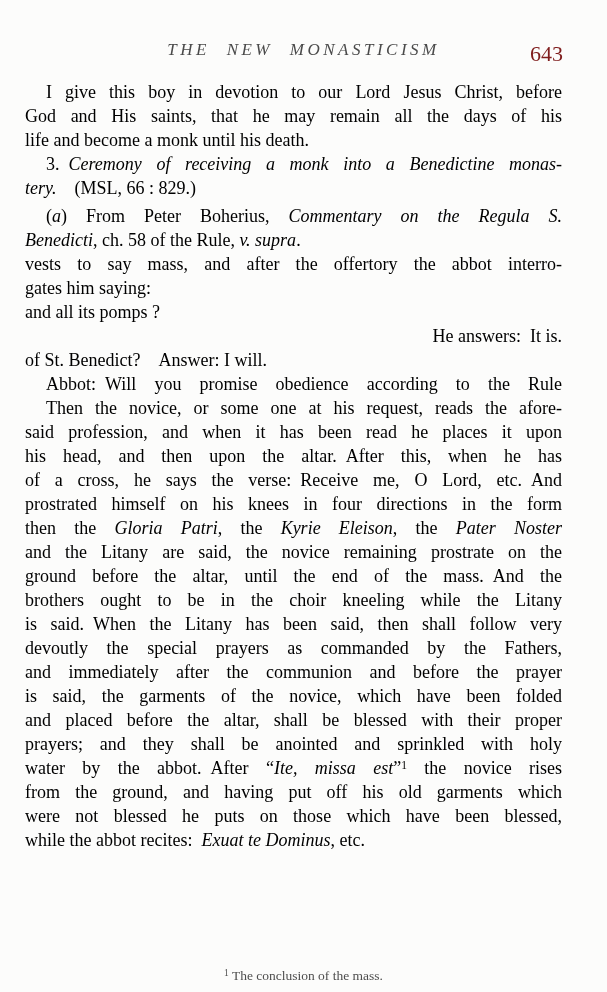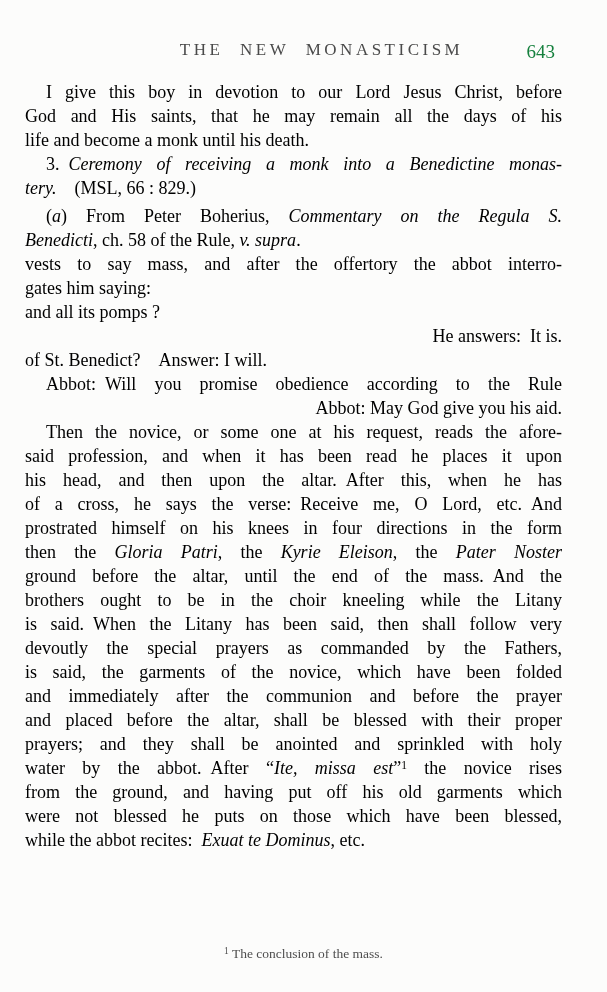--- a/index.html
+++ b/index.html
@@ -20,34 +20,34 @@
     position: absolute;
     top: 40px;
     left: 0;
     width: 100%;
     height: 22px;
   }
   .header-title {
     position: absolute;
     left: 50%;
     transform: translateX(-50%);
-    margin-left: 18px;
     top: 0;
     font-size: 17px;
     letter-spacing: 3.5px;
     word-spacing: 9px;
     color: #4a4a4a;
     white-space: nowrap;
+    font-style: italic;
   }
   .page-num {
     position: absolute;
-    right: 52px;
+    right: 44px;
     top: 1px;
-    font-size: 19px;
-    color: #15803d;
+    font-size: 22px;
+    color: #7f1d1d;
   }
   .body-text {
     position: absolute;
     left: 25px;
     top: 80px;
     width: 537px;
     font-size: 18px;
     line-height: 24px;
     color: #000000;
   }
@@ -70,21 +70,21 @@
   .seg-i {
     font-style: italic;
   }
   .seg-sup {
     font-size: 11.5px;
     position: relative;
     top: -5px;
   }
   .footnote {
     position: absolute;
-    top: 946px;
+    top: 968px;
     left: 0;
     width: 100%;
     text-align: center;
     font-size: 13.5px;
     color: #4e4e4e;
   }
   .footnote .seg-sup {
     font-size: 9.5px;
     top: -4px;
   }
@@ -105,33 +105,33 @@
       <div class="line j in"><span class="seg-r">3. </span><span class="seg-i">Ceremony of receiving a monk into a Benedictine monas-</span></div>
       <div class="line"><span class="seg-i">tery.</span><span class="seg-r"> (MSL, 66 : 829.)</span></div>
       <div class="line j in g"><span class="seg-r">(</span><span class="seg-i">a</span><span class="seg-r">) From Peter Boherius, </span><span class="seg-i">Commentary on the Regula S.</span></div>
       <div class="line"><span class="seg-i">Benedicti</span><span class="seg-r">, ch. 58 of the Rule, </span><span class="seg-i">v. supra</span><span class="seg-r">.</span></div>
       <div class="line j"><span class="seg-r">vests to say mass, and after the offertory the abbot interro-</span></div>
       <div class="line"><span class="seg-r">gates him saying:</span></div>
       <div class="line"><span class="seg-r">and all its pomps ?</span></div>
       <div class="line in"><span class="seg-r">He answers: It is.</span></div>
       <div class="line"><span class="seg-r">of St. Benedict? Answer: I will.</span></div>
       <div class="line j in"><span class="seg-r">Abbot: Will you promise obedience according to the Rule</span></div>
-      <div class="line in"><span class="seg-r">Abbot: May God give you his aid.</span></div>
       <div class="line j in"><span class="seg-r">Then the novice, or some one at his request, reads the afore-</span></div>
       <div class="line j"><span class="seg-r">said profession, and when it has been read he places it upon</span></div>
       <div class="line j"><span class="seg-r">his head, and then upon the altar. After this, when he has</span></div>
       <div class="line j"><span class="seg-r">of a cross, he says the verse: Receive me, O Lord, etc. And</span></div>
       <div class="line j"><span class="seg-r">prostrated himself on his knees in four directions in the form</span></div>
       <div class="line j"><span class="seg-r">then the </span><span class="seg-i">Gloria Patri</span><span class="seg-r">, the </span><span class="seg-i">Kyrie Eleison</span><span class="seg-r">, the </span><span class="seg-i">Pater Noster</span></div>
+      <div class="line j"><span class="seg-r">and the Litany are said, the novice remaining prostrate on the</span></div>
       <div class="line j"><span class="seg-r">ground before the altar, until the end of the mass. And the</span></div>
       <div class="line j"><span class="seg-r">brothers ought to be in the choir kneeling while the Litany</span></div>
       <div class="line j"><span class="seg-r">is said. When the Litany has been said, then shall follow very</span></div>
       <div class="line j"><span class="seg-r">devoutly the special prayers as commanded by the Fathers,</span></div>
+      <div class="line j"><span class="seg-r">and immediately after the communion and before the prayer</span></div>
       <div class="line j"><span class="seg-r">is said, the garments of the novice, which have been folded</span></div>
-      <div class="line j"><span class="seg-r">and immediately after the communion and before the prayer</span></div>
       <div class="line j"><span class="seg-r">and placed before the altar, shall be blessed with their proper</span></div>
       <div class="line j"><span class="seg-r">prayers; and they shall be anointed and sprinkled with holy</span></div>
       <div class="line j"><span class="seg-r">water by the abbot. After “</span><span class="seg-i">Ite, missa est</span><span class="seg-r">”</span><span class="seg-sup">1</span><span class="seg-r"> the novice rises</span></div>
       <div class="line j"><span class="seg-r">from the ground, and having put off his old garments which</span></div>
       <div class="line j"><span class="seg-r">were not blessed he puts on those which have been blessed,</span></div>
       <div class="line"><span class="seg-r">while the abbot recites: </span><span class="seg-i">Exuat te Dominus</span><span class="seg-r">, etc.</span></div>
     </div>
 
   <div class="footnote" id="footnote"><span class="seg-sup">1</span><span class="seg-r"> The conclusion of the mass.</span></div>
 </div>

